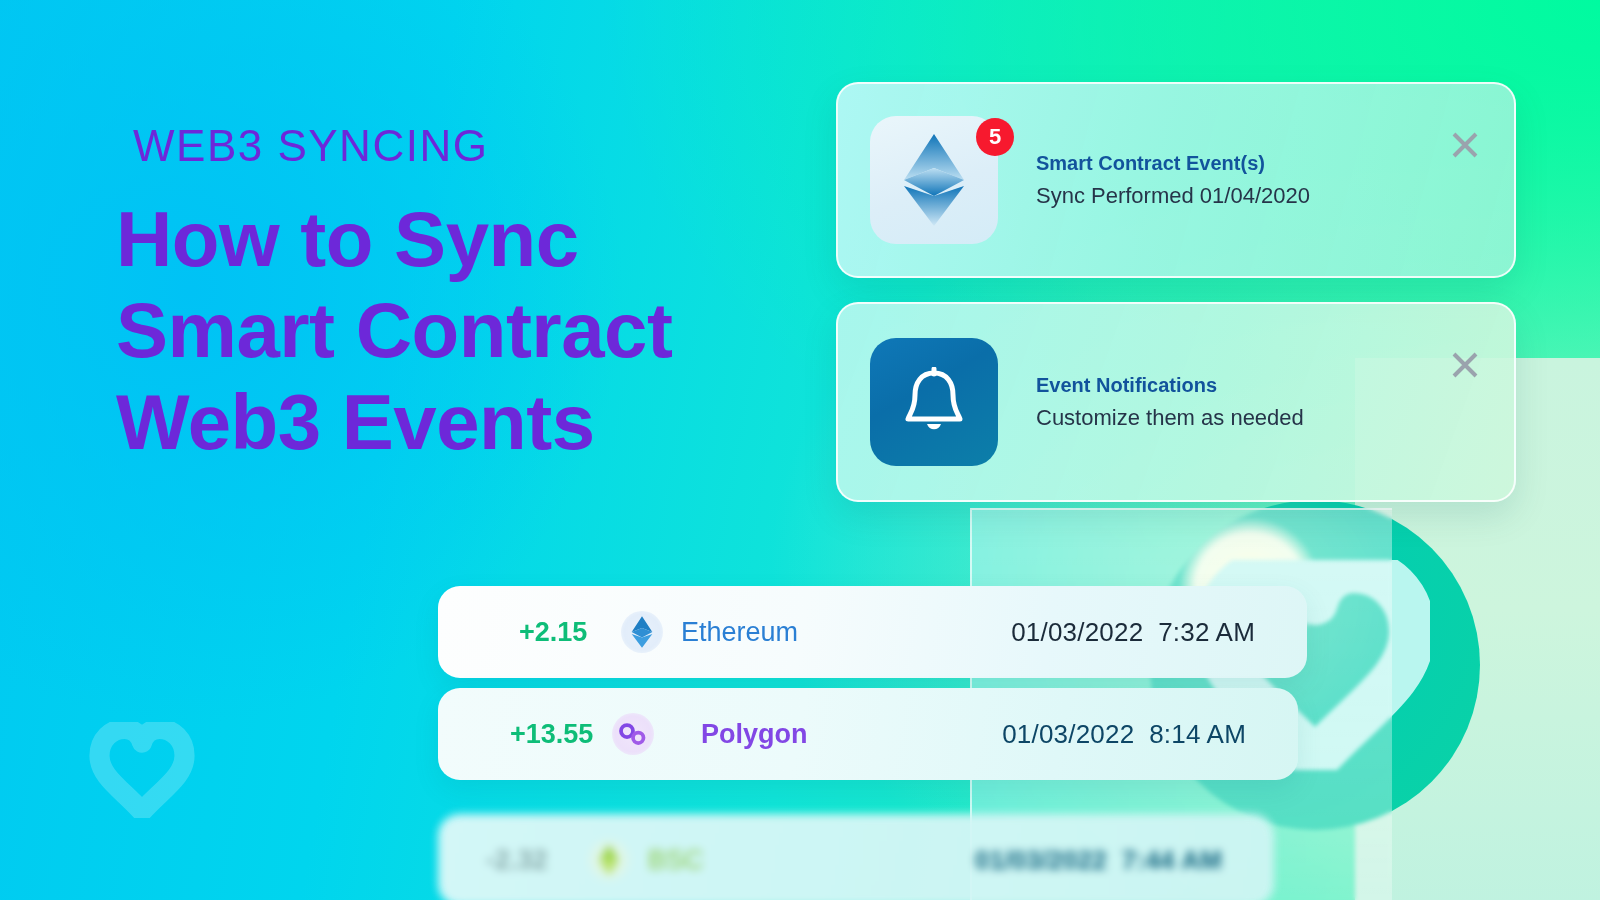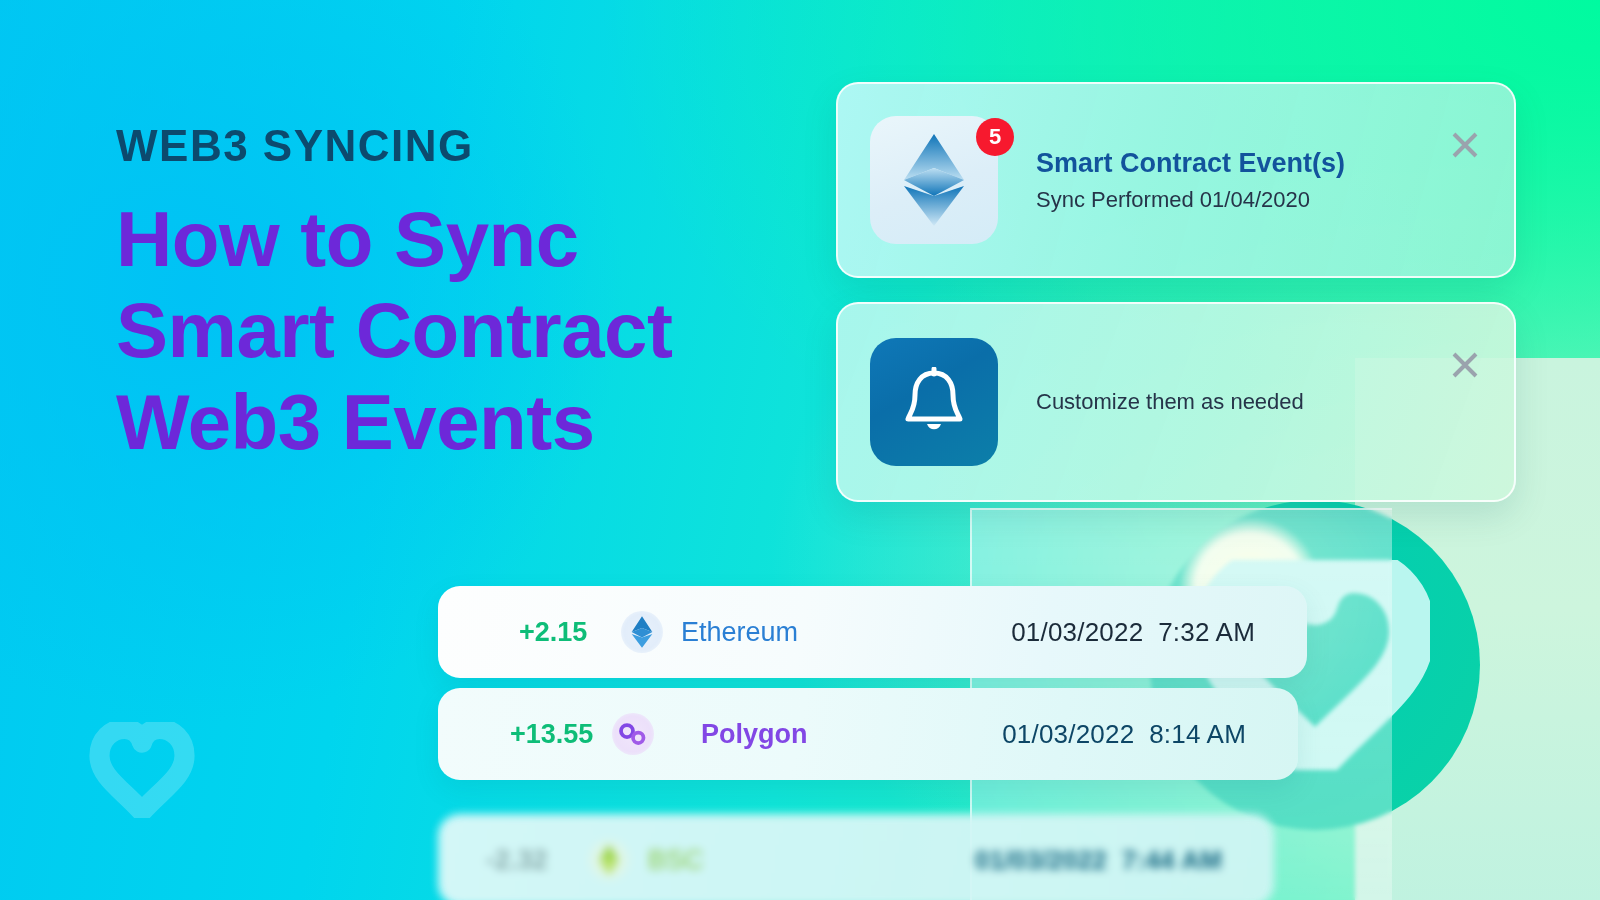--- a/index.html
+++ b/index.html
@@ -46,22 +46,22 @@
   .logo-big .halo{
     position:absolute;left:30px;top:18px;width:140px;height:140px;border-radius:50%;
     background:radial-gradient(circle,#fbffd9 0%, #eafde6 55%, rgba(234,253,230,0) 72%);
   }
   .logo-big svg{position:absolute;left:50%;top:50%;transform:translate(-50%,-50%);}
   .logo-watermark{position:absolute;left:88px;top:722px;width:108px;height:96px;opacity:.33;}
 
   
   .headline{position:absolute;left:116px;top:124px;width:820px;}
   .kicker{
-    font-size:44px;font-weight:700;letter-spacing:1.5px;color:#0c4a6e;
-    line-height:1;margin:0 0 26px 0;
+    font-size:44px;font-weight:400;letter-spacing:1.5px;color:#6d28d9;
+    line-height:1;margin:0 0 26px 17px;
   }
   .title{
     font-size:78px;font-weight:700;color:#6d28d9;line-height:1.17;margin:0;
     letter-spacing:-.5px;
   }
   .title span{display:block;}
 
   
   .card{
     position:absolute;border-radius:22px;
@@ -82,21 +82,21 @@
     display:flex;align-items:center;justify-content:center;
   }
   .tile-eth{background:linear-gradient(160deg,#eaf6fb 0%, #dceef8 55%, #d4ecf7 100%);}
   .tile-bell{background:linear-gradient(150deg,#0f78b8 0%, #0a6ea9 40%, #0c7fa9 100%);}
   .badge{
     position:absolute;right:-16px;top:2px;width:38px;height:38px;border-radius:50%;
     background:#f7192e;color:#fff;font-size:22px;font-weight:700;
     display:flex;align-items:center;justify-content:center;
   }
   .card-text{margin-left:38px;}
-  .card-title{font-size:27px;font-weight:700;color:#12539c;line-height:1.2;margin:0 0 8px 0;}
+  .card-title{font-size:20px;font-weight:700;color:#12539c;line-height:1.2;margin:0 0 8px 0;}
   .card-sub{font-size:22px;font-weight:400;color:#263449;line-height:1.2;margin:0;}
   .card-close{
     position:absolute;right:32px;top:44px;width:34px;height:34px;
     display:flex;align-items:center;justify-content:center;cursor:pointer;
   }
   .card-close svg{display:block;}
 
   
   .tx-row{
     position:absolute;left:438px;width:836px;height:92px;border-radius:22px;
@@ -197,20 +197,21 @@
 
   <div class="card card-2">
     <div class="card-tile tile-bell">
       <svg width="62" height="70" viewBox="0 0 62 70">
         <path d="M31 6 C 18 6, 12 16, 12 28 C 12 42, 7 46, 5 52 L 57 52 C 55 46, 50 42, 50 28 C 50 16, 44 6, 31 6 Z" fill="none" stroke="#ffffff" stroke-width="5" stroke-linejoin="round"></path>
         <path d="M31 2 L31 7" stroke="#ffffff" stroke-width="5" stroke-linecap="round"></path>
         <path d="M24 57 C 26 64, 36 64, 38 57 Z" fill="#ffffff"></path>
       </svg>
     </div>
     <div class="card-text">
+      <p class="card-title">Event Notifications</p>
       <p class="card-sub">Customize them as needed</p>
     </div>
     <div class="card-close">
       <svg width="30" height="30" viewBox="0 0 30 30">
         <path d="M4 4 L26 26 M26 4 L4 26" stroke="#9aa3ad" stroke-width="4" stroke-linecap="butt"></path>
       </svg>
     </div>
   </div>
 
   <div class="tx-row r1">

